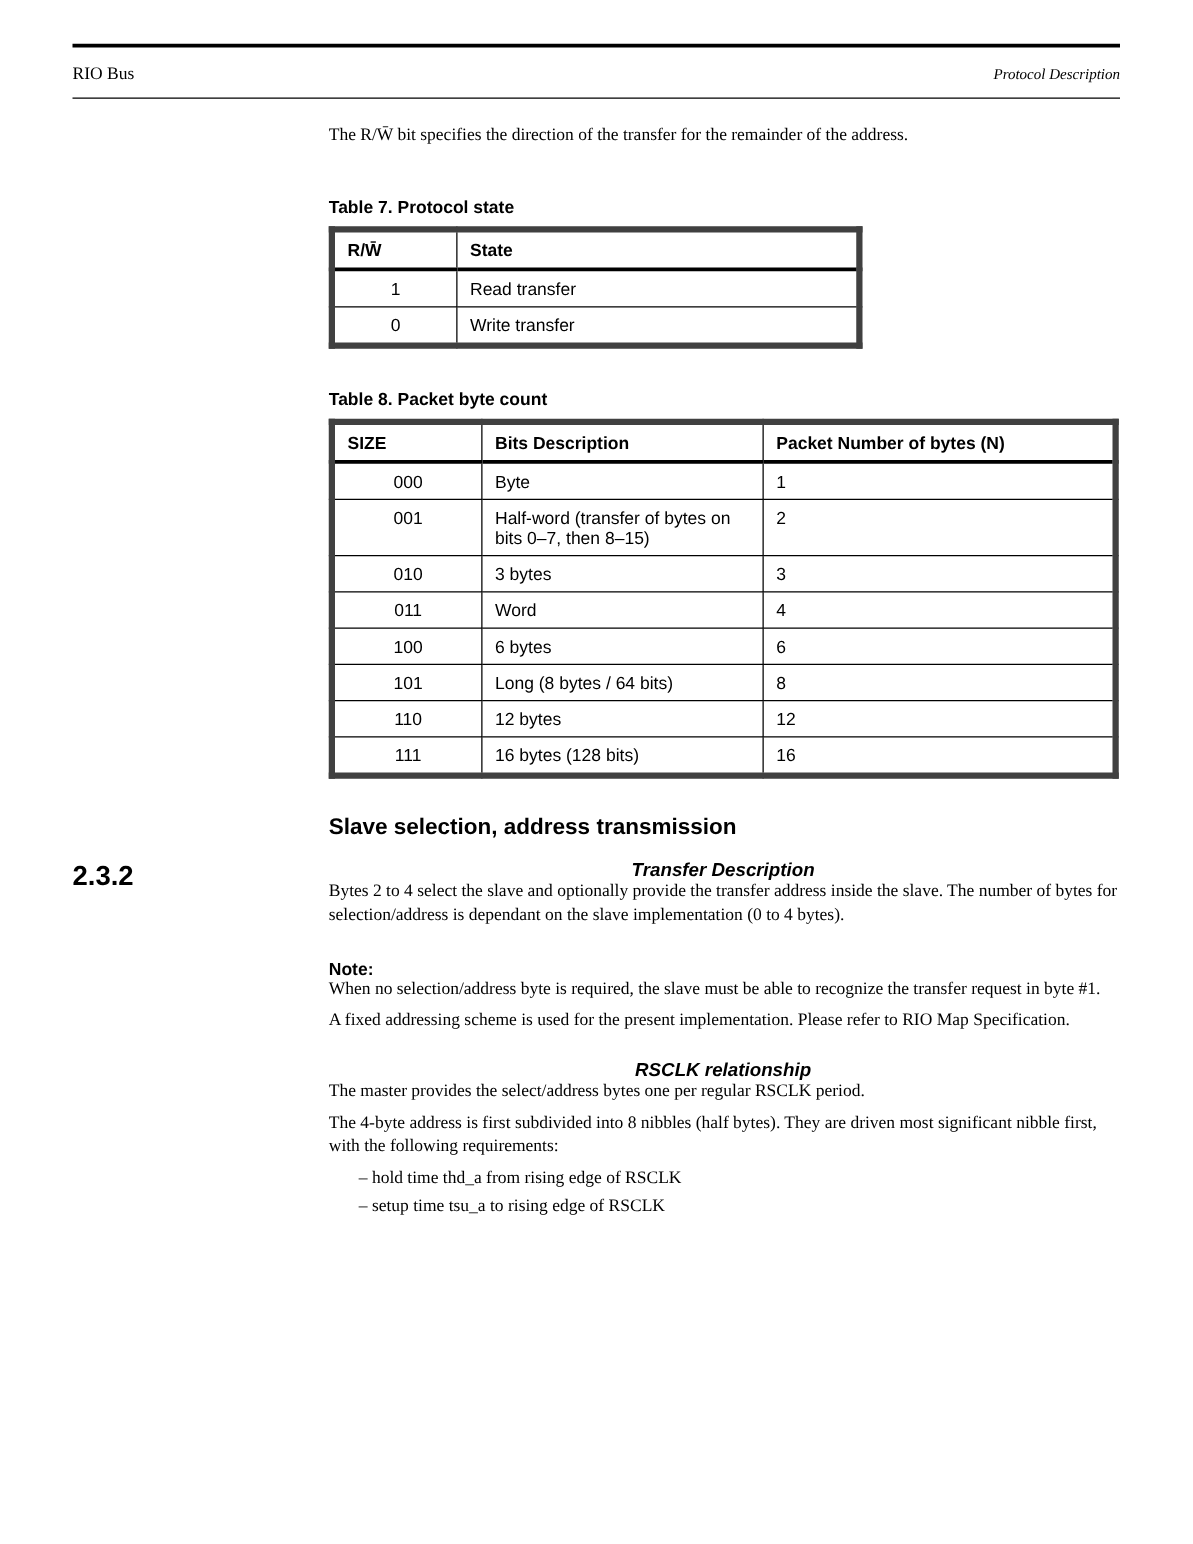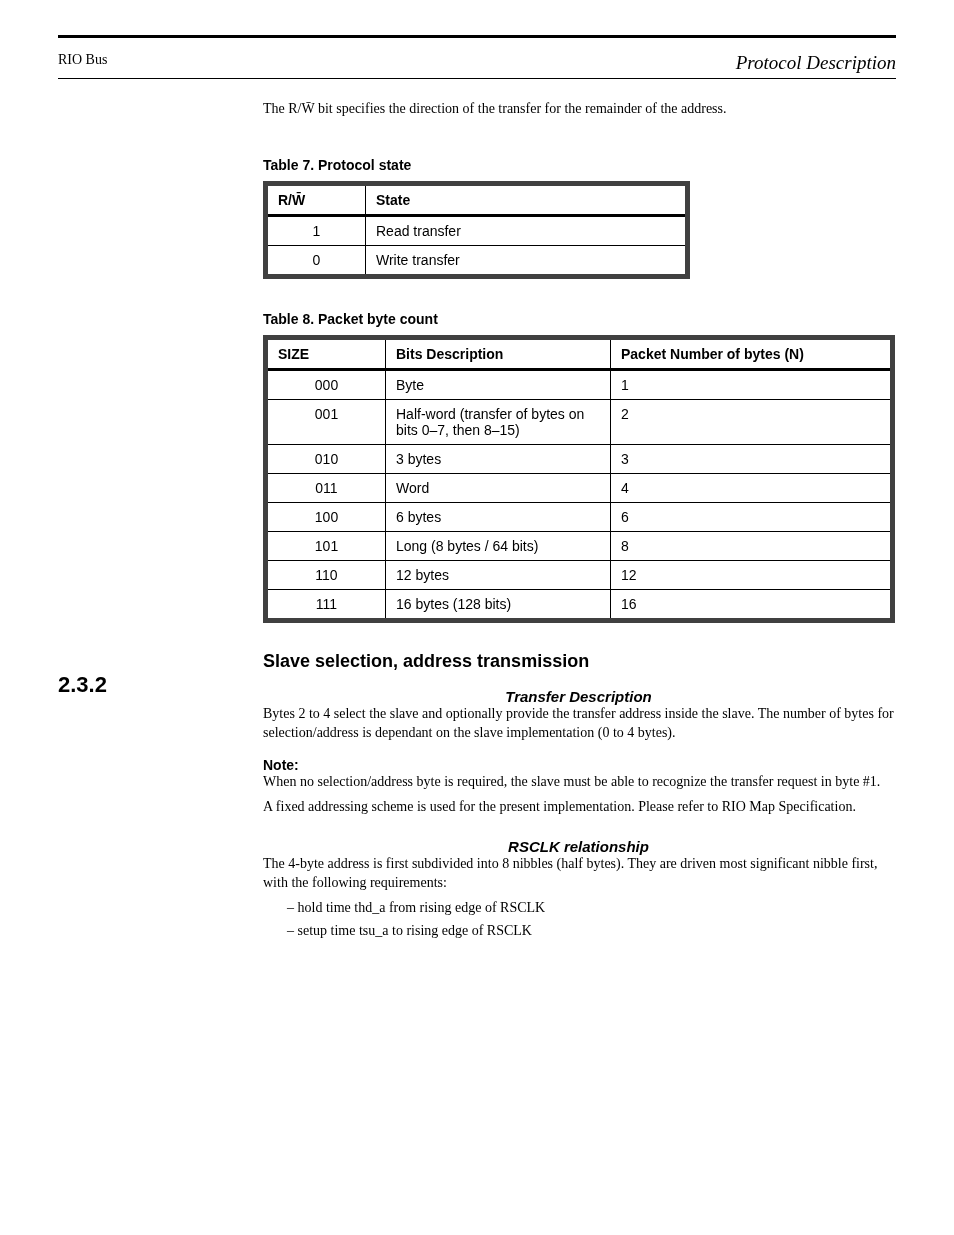--- a/index.html
+++ b/index.html
@@ -35,21 +35,21 @@
   .header-left {
     position: absolute;
     top: 52px;
     left: 58px;
     font-size: 14px;
   }
   .header-right {
     position: absolute;
     top: 52px;
     right: 58px;
-    font-size: 19px;
+    font-size: 12px;
     font-style: italic;
   }
   .body-col {
     position: absolute;
     top: 100px;
     left: 263px;
     right: 60px;
     font-size: 14px;
   }
   .body-col p { margin: 0 0 6px 0; line-height: 1.35; }
@@ -79,21 +79,21 @@
   }
   table.t1 { width: 427px; }
   table.t1 col.c1 { width: 100px; }
   table.t1 td.c1 { text-align: center; }
   table.t2 { width: 632px; }
   table.t2 col.c1 { width: 120px; }
   table.t2 col.c2 { width: 225px; }
   table.t2 td.c1 { text-align: center; }
   .section-label {
     position: absolute;
-    top: 672px;
+    top: 688px;
     left: 58px;
     font-family: Arial, Helvetica, sans-serif;
     font-weight: bold;
     font-size: 22px;
   }
   .subh {
     font-family: Arial, Helvetica, sans-serif;
     font-weight: bold;
     font-size: 18px;
     margin-top: 6px;
@@ -103,21 +103,21 @@
     font-weight: bold;
     font-style: italic;
     font-size: 15px;
     margin-top: 6px;
     text-align: center;
   }
   .noteh {
     font-family: Arial, Helvetica, sans-serif;
     font-weight: bold;
     font-size: 14px;
-    margin-top: 14px;
+    margin-top: 24px;
   }
   ul.dash { list-style: none; padding: 0; margin: 4px 0 0 0; }
   ul.dash li::before { content: "– "; }
   ul.dash li { margin: 0 0 4px 24px; line-height: 1.35; }
   .footer-rule {
     position: absolute;
     left: 58px; right: 58px; top: 1148px;
     border-top: 1px solid #000; height: 0;
   }
   .footer-left {
@@ -228,20 +228,21 @@
     <div class="spacer-md"></div>
     <div class="subh">Slave selection, address transmission</div>
     <div class="spacer-sm"></div>
     <div class="subsub">Transfer Description</div>
     <p>Bytes 2 to 4 select the slave and optionally provide the transfer address inside the slave. The number of bytes for selection/address is dependant on the slave implementation (0 to 4 bytes).</p>
     <div class="noteh">Note:</div>
     <p>When no selection/address byte is required, the slave must be able to recognize the transfer request in byte #1.</p>
     <p>A fixed addressing scheme is used for the present implementation. Please refer to RIO Map Specification.</p>
     <div class="spacer-sm"></div>
     <div class="subsub">RSCLK relationship</div>
+    <p>The master provides the select/address bytes one per regular RSCLK period.</p>
     <p>The 4-byte address is first subdivided into 8 nibbles (half bytes). They are driven most significant nibble first, with the following requirements:</p>
     <ul class="dash">
       <li>hold time       thd_a from rising edge of RSCLK</li>
       <li>setup time      tsu_a to rising edge of RSCLK</li>
     </ul>
   </div>
 
   <div class="section-label">2.3.2</div>
 
   <div class="footer-rule"></div>

